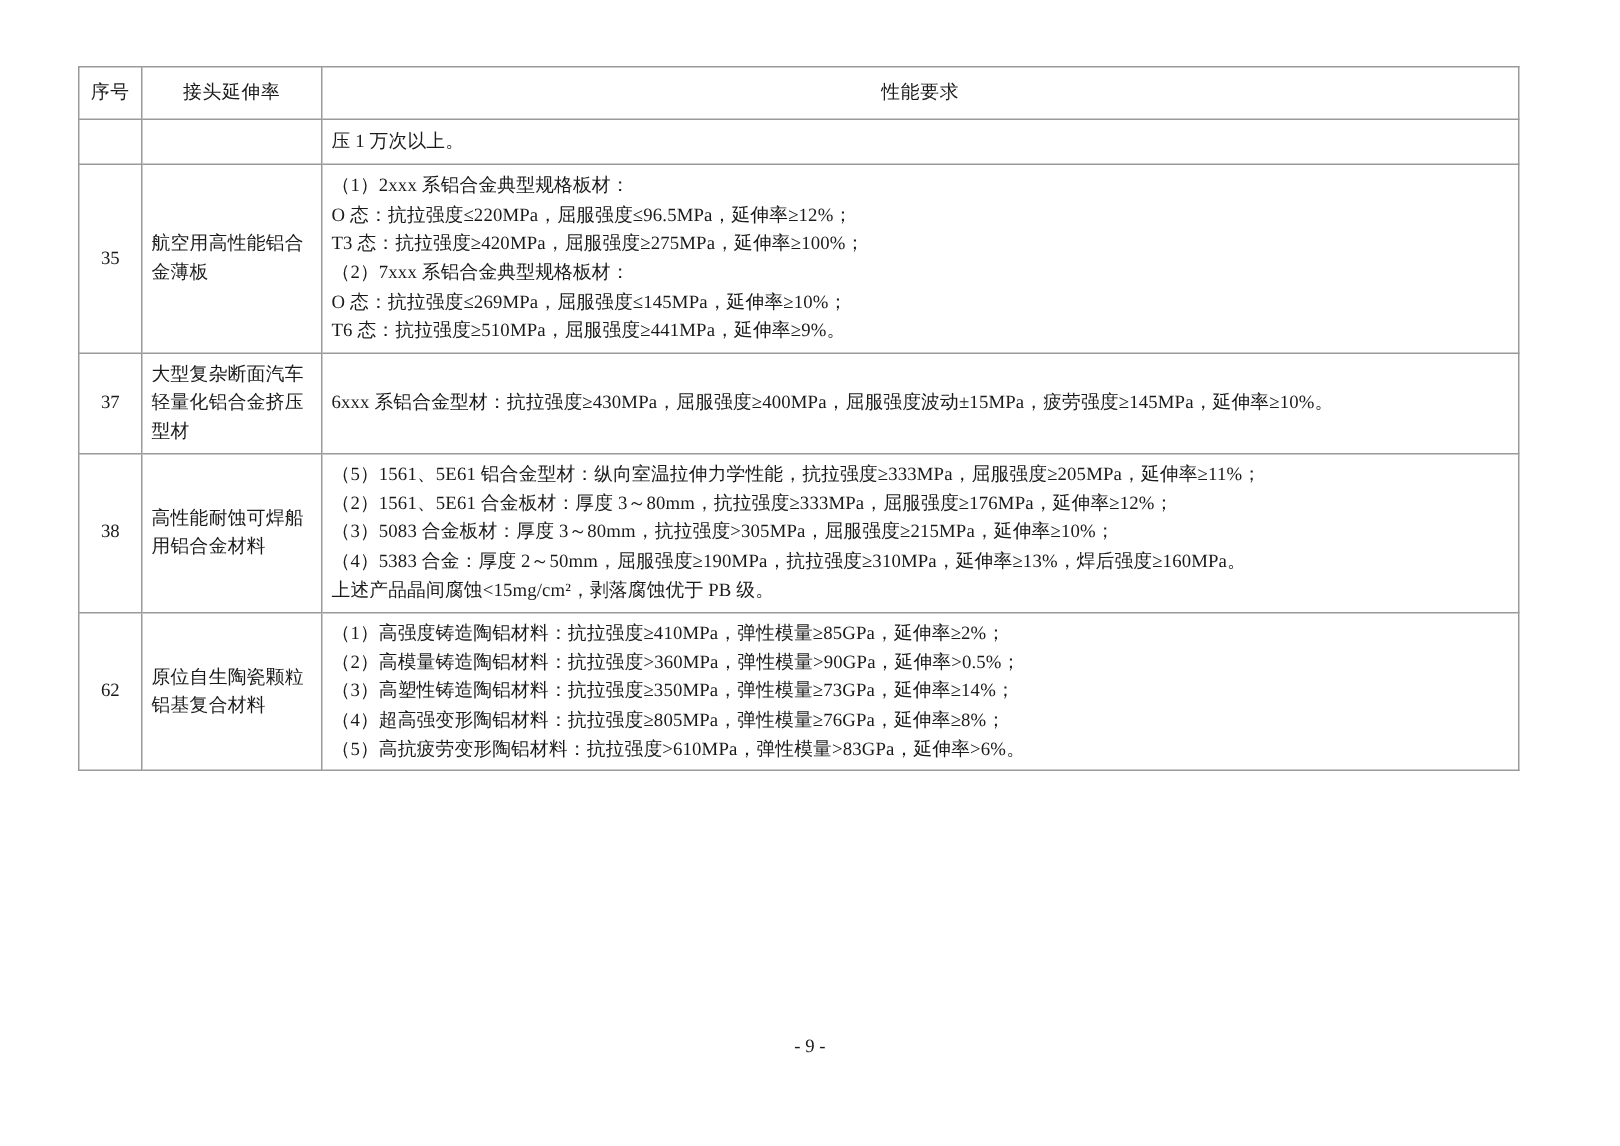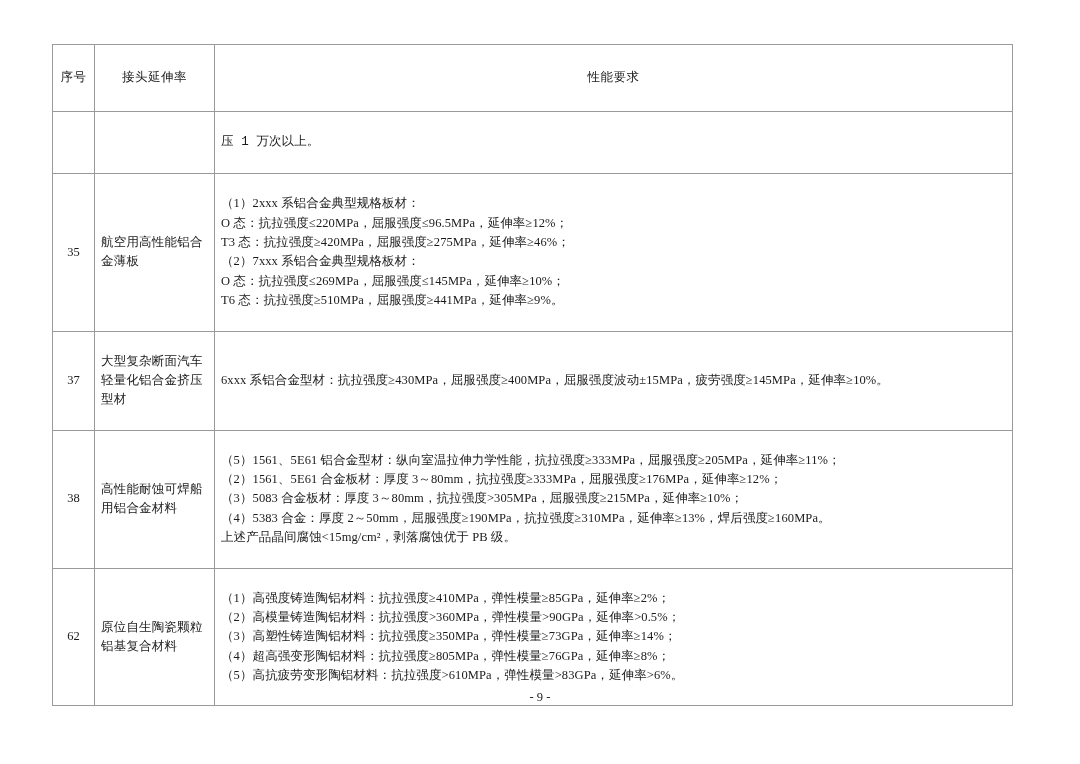--- a/index.html
+++ b/index.html
@@ -26,21 +26,21 @@
     position: absolute;
     left: 52px;
     top: 44px;
     width: 960px;
     border-collapse: collapse;
     table-layout: fixed;
   }
   .doc-table td, .doc-table th {
     border: 1px solid #9a9a9a;
     vertical-align: middle;
-    padding: 20px 6px;
+    padding: 4px 6px;
     font-weight: normal;
     font-size: 12.5px;
     line-height: 1.55;
   }
   .col-no { width: 42px; }
   .col-name { width: 120px; }
   .col-req { width: 798px; }
 
   thead td {
     text-align: center;
@@ -60,21 +60,21 @@
   }
   .cell-req {
     font-size: 12.5px;
     line-height: 1.95;
     padding-left: 8px;
     letter-spacing: 0.1px;
     text-align: left;
   }
   .cell-req .line { white-space: nowrap; }
   .cell-req.single { line-height: 1.7; }
-  .row-continued .cell-req { line-height: 1.7; font-family: Liberation Mono, monospace; }
+  .row-continued .cell-req { line-height: 1.7; }
   .footer {
     position: absolute;
     left: 0;
     top: 690px;
     width: 1080px;
     text-align: center;
     font-size: 12.5px;
     color: #1a1a1a;
     font-family: "Liberation Serif", "DejaVu Serif", serif;
   }
@@ -106,21 +106,21 @@
           <div class="line">压 1 万次以上。</div>
         </td>
       </tr>
 
       <tr>
         <td class="cell-no">35</td>
         <td class="cell-name">航空用高性能铝合金薄板</td>
         <td class="cell-req">
           <div class="line">（1）2xxx 系铝合金典型规格板材：</div>
           <div class="line">O 态：抗拉强度≤220MPa，屈服强度≤96.5MPa，延伸率≥12%；</div>
-          <div class="line">T3 态：抗拉强度≥420MPa，屈服强度≥275MPa，延伸率≥46%；</div>
+          <div class="line">T3 态：抗拉强度≥420MPa，屈服强度≥275MPa，延伸率≥100%；</div>
           <div class="line">（2）7xxx 系铝合金典型规格板材：</div>
           <div class="line">O 态：抗拉强度≤269MPa，屈服强度≤145MPa，延伸率≥10%；</div>
           <div class="line">T6 态：抗拉强度≥510MPa，屈服强度≥441MPa，延伸率≥9%。</div>
         </td>
       </tr>
 
 
       <tr>
         <td class="cell-no">37</td>
         <td class="cell-name">大型复杂断面汽车轻量化铝合金挤压型材</td>

